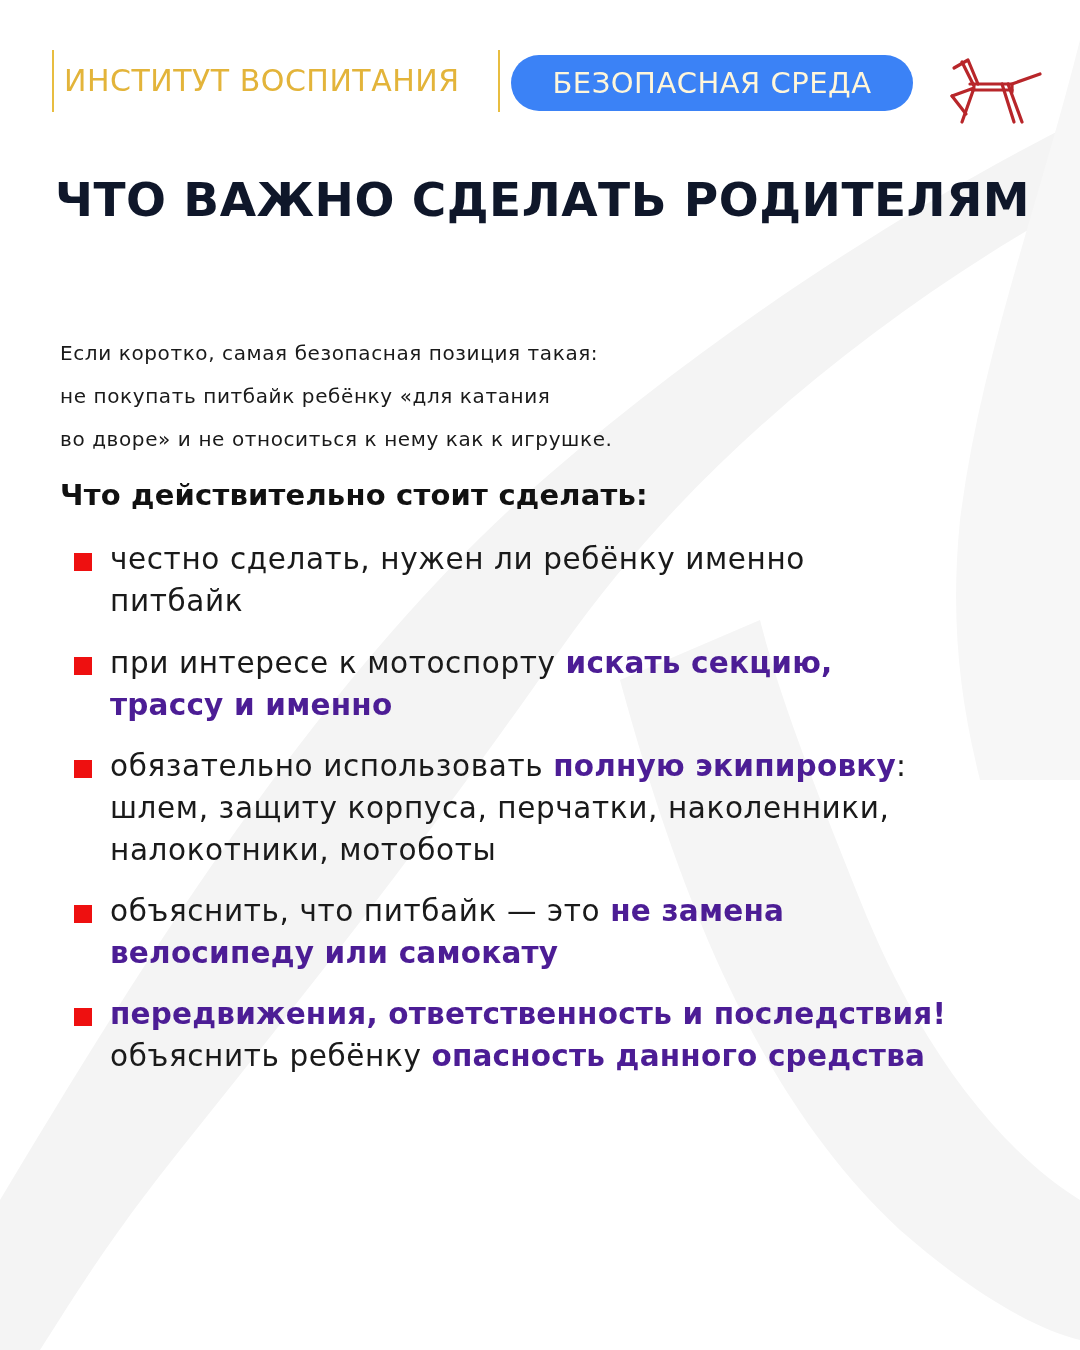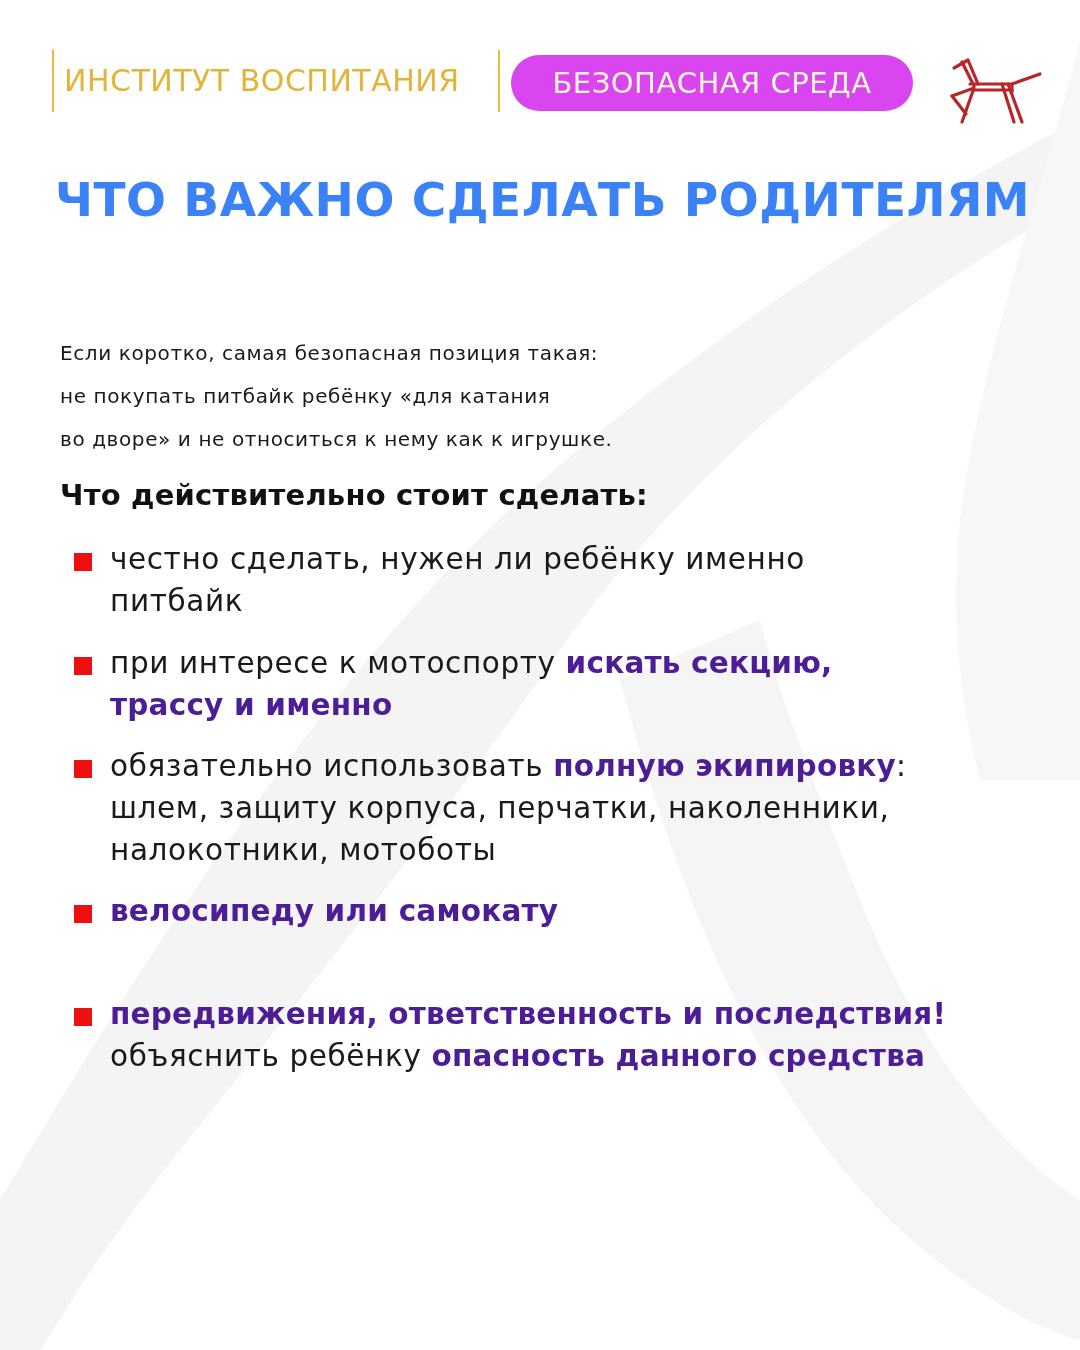--- a/index.html
+++ b/index.html
@@ -16,34 +16,34 @@
   .header { position: absolute; left: 0; top: 0; width: 968px; height: 140px; }
   .divider-left { position: absolute; left: 52px; top: 50px; width: 2px; height: 62px; background: #e8bd40; }
   .org-name {
     position: absolute; left: 64px; top: 60px; height: 42px; line-height: 42px;
     font-family: "DejaVu Sans", sans-serif; font-size: 30px; letter-spacing: 0.5px;
     color: #e3b43a; font-weight: normal; white-space: nowrap;
   }
   .divider-mid { position: absolute; left: 498px; top: 50px; width: 2px; height: 62px; background: #e8bd40; }
   .pill {
     position: absolute; left: 511px; top: 55px; width: 402px; height: 56px;
-    background: #d946ef; border-radius: 28px;
+    background: #3b82f6; border-radius: 28px;
     display: flex; align-items: center; justify-content: center;
   }
   .pill-label {
     color: #fff6da; font-family: "DejaVu Sans", sans-serif; font-size: 29px; letter-spacing: 0.5px;
     white-space: nowrap;
   }
   .logo { position: absolute; left: 948px; top: 48px; width: 96px; height: 80px; }
 
   
   .title {
     position: absolute; left: 55px; top: 172px; white-space: nowrap;
     font-family: "DejaVu Sans", sans-serif; font-weight: bold; font-size: 47px;
-    color: #3b82f6; letter-spacing: 0.5px;
+    color: #0f172a; letter-spacing: 0.5px;
   }
 
   
   .intro {
     position: absolute; left: 60px; top: 332px; width: 940px;
     font-size: 20px; line-height: 43px; color: #1a1a1a; letter-spacing: 0.6px;
   }
   .intro div { white-space: nowrap; }
 
   .subheading {
@@ -130,20 +130,21 @@
       <div class="item-text">
         <div class="line"><span>обязательно использовать </span><span class="b">полную экипировку</span><span>:</span></div>
         <div class="line"><span>шлем, защиту корпуса, перчатки, наколенники,</span></div>
         <div class="line"><span>налокотники, мотоботы</span></div>
       </div>
     </div>
 
     <div class="item" style="top:890px;">
       <div class="bullet" style="top:15px;"></div>
       <div class="item-text">
+        <div class="line"><span>объяснить, что питбайк — это </span><span class="b">не замена</span></div>
         <div class="line"><span class="b">велосипеду или самокату</span></div>
       </div>
     </div>
 
     <div class="item" style="top:993px;">
       <div class="bullet" style="top:15px;"></div>
       <div class="item-text">
         <div class="line"><span class="b">передвижения, ответственность и последствия!</span></div>
         <div class="line"><span>объяснить ребёнку </span><span class="b">опасность данного средства</span></div>
       </div>

